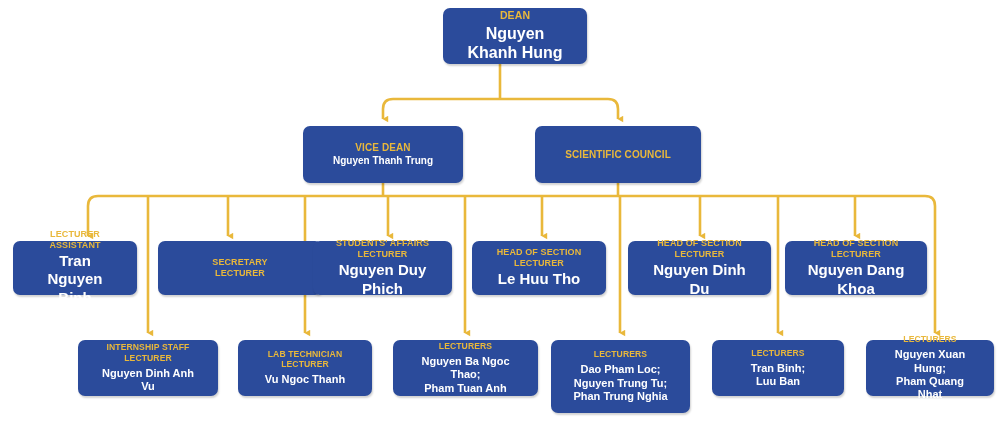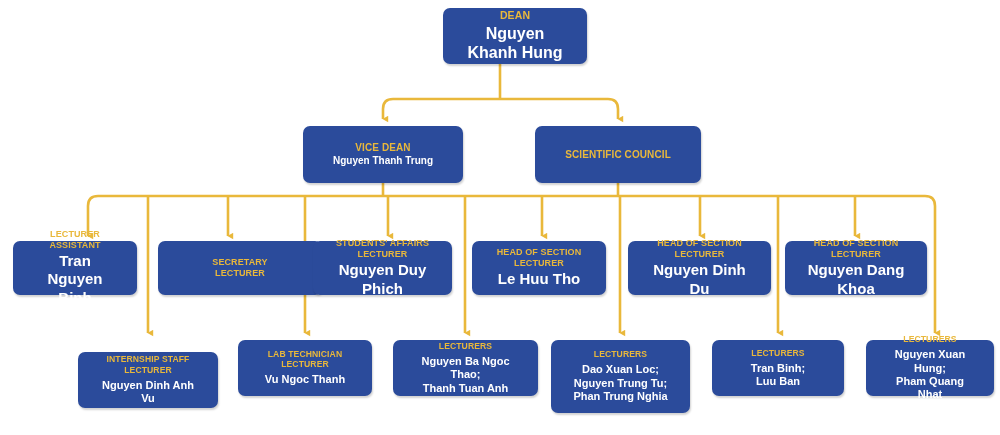--- a/index.html
+++ b/index.html
@@ -144,48 +144,48 @@
   </div>
 
   <div class="node t-l3" style="left:785px;top:241px;width:142px;height:54px;">
     <div class="role">
       <span>HEAD OF SECTION</span><br>
       <span>LECTURER</span>
     </div>
     <div class="people">Nguyen Dang Khoa</div>
   </div>
 
-  <div class="node t-l4" style="left:78px;top:352px;width:140px;height:56px;">
+  <div class="node t-l4" style="left:78px;top:340px;width:140px;height:56px;">
     <div class="role">
       <span>INTERNSHIP STAFF</span><br>
       <span>LECTURER</span>
     </div>
     <div class="people">Nguyen Dinh Anh Vu</div>
   </div>
 
   <div class="node t-l4" style="left:238px;top:340px;width:134px;height:56px;">
     <div class="role">
       <span>LAB TECHNICIAN</span><br>
       <span>LECTURER</span>
     </div>
     <div class="people">Vu Ngoc Thanh</div>
   </div>
 
   <div class="node t-l4" style="left:393px;top:340px;width:145px;height:56px;">
     <div class="role">LECTURERS</div>
     <div class="people">
       <span>Nguyen Ba Ngoc Thao;</span><br>
-      <span>Thanh Tuan Anh</span>
+      <span>Pham Tuan Anh</span>
     </div>
   </div>
 
   <div class="node t-l4" style="left:551px;top:340px;width:139px;height:73px;">
     <div class="role">LECTURERS</div>
     <div class="people">
-      <span>Dao Xuan Loc;</span><br>
+      <span>Dao Pham Loc;</span><br>
       <span>Nguyen Trung Tu;</span><br>
       <span>Phan Trung Nghia</span>
     </div>
   </div>
 
   <div class="node t-l4" style="left:712px;top:340px;width:132px;height:56px;">
     <div class="role">LECTURERS</div>
     <div class="people">
       <span>Tran Binh;</span><br>
       <span>Luu Ban</span>

